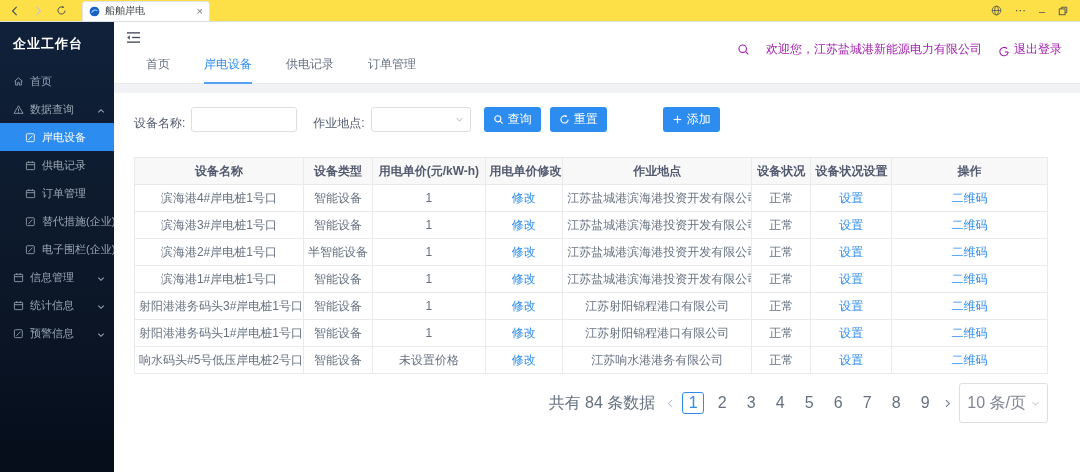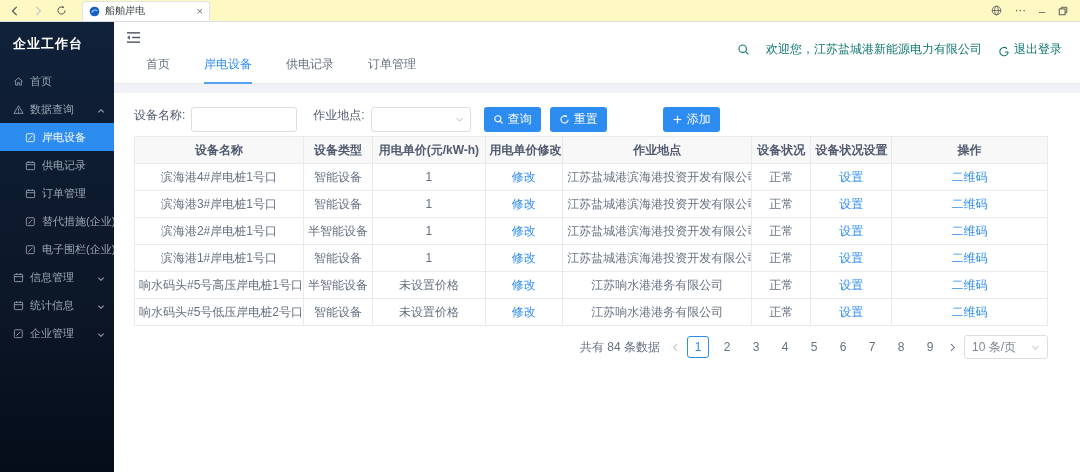--- a/index.html
+++ b/index.html
@@ -1,19 +1,19 @@
 <!DOCTYPE html>
 <html><head>
 <meta charset="utf-8">
 <style>
   * { box-sizing: border-box; margin: 0; padding: 0; }
   html,body { width:1080px; height:472px; overflow:hidden; font-family:"Liberation Sans","DejaVu Sans",sans-serif; background:#fff; }
 
   
-  .browser-bar { height:22px; background:#fef9c3; border-bottom:1px solid #d9dce0; display:flex; align-items:center; }
+  .browser-bar { height:22px; background:#fde047; border-bottom:1px solid #d9dce0; display:flex; align-items:center; }
   .nav-btn { width:16px; height:16px; display:flex; align-items:center; justify-content:center; color:#4a4f55; margin-left:7px; cursor:pointer; }
   .nav-btn.disabled { color:#c3c7cc; }
   .browser-tab { width:128px; height:20px; margin-left:13px; background:#fff; border:1px solid #e1e3e6; border-bottom:none; border-radius:4px 4px 0 0; display:flex; align-items:center; padding:0 6px; gap:5px; }
   .tab-title { font-size:10px; color:#3c4043; flex:1; white-space:nowrap; overflow:hidden; }
   .tab-close { font-size:11px; color:#77797c; cursor:pointer; line-height:1; }
   .browser-right { margin-left:auto; display:flex; align-items:center; gap:13px; padding-right:12px; color:#4a4f55; font-size:11px; }
   .browser-right span { cursor:pointer; display:flex; align-items:center; }
 
   
   .app { display:flex; height:450px; }
@@ -22,54 +22,54 @@
   .side-item { height:28px; display:flex; align-items:center; gap:6px; padding-left:13px; font-size:11px; color:#9aa7b5; cursor:pointer; position:relative; white-space:nowrap; }
   .side-item.child { padding-left:25px; }
   .side-item.active { background:#2d8cf0; color:#fff; }
   .s-icon { display:flex; align-items:center; flex-shrink:0; }
   .chev { position:absolute; right:9px; top:10px; }
   .chev.expanded svg { transform:rotate(180deg); }
 
   .main { flex:1; min-width:0; display:flex; flex-direction:column; background:#fff; }
   .topbar { height:30px; display:flex; align-items:center; padding:0 18px 0 12px; }
   .collapse-btn { cursor:pointer; color:#495060; display:flex; align-items:center; }
-  .topbar-right { margin-left:auto; display:flex; align-items:center; gap:16px; font-size:12px; color:#0f766e;margin-top:24px; }
+  .topbar-right { margin-left:auto; display:flex; align-items:center; gap:16px; font-size:12px; color:#a21caf;margin-top:24px; }
   .logout { display:flex; align-items:flex-end; gap:4px; cursor:pointer; }
 
   .tabs { height:32px; display:flex; align-items:flex-end; gap:34px; padding-left:32px; border-bottom:1px solid #e8eaec; }
   .tab { font-size:12px; color:#657180; padding-bottom:9px; cursor:pointer; border-bottom:2px solid transparent; margin-bottom:-1px; }
   .tab.active { color:#2d8cf0; border-bottom-color:#57a3f3; }
 
   .content { flex:1; background:#fff; position:relative; }
   .gray-strip { height:9px; background:#f0f2f5; }
   .panel { background:#fff; padding:10px 32px 0 20px; }
 
   
-  .filter-bar { display:flex; align-items:flex-start; font-size:12px; color:#515a6e; margin:4px 0 4px; }
+  .filter-bar { display:flex; align-items:flex-end; font-size:12px; color:#515a6e; margin:4px 0 25px; }
   .f-label { margin-right:6px; white-space:nowrap; }
   .f-input { width:106px; height:25px; border:1px solid #dcdee2; border-radius:3px; font-size:12px; padding:0 6px; color:#515a6e; outline:none; background:#fff; }
   .f-select { width:100px; height:25px; border:1px solid #dcdee2; border-radius:3px; display:flex; align-items:center; justify-content:flex-end; padding-right:6px; color:#c5c8ce; background:#fff; cursor:pointer; }
   .ml14 { margin-left:16px; }
   .btn { height:25px; padding:0 9px; background:#2d8cf0; color:#fff; border:none; border-radius:3px; font-size:12px; display:inline-flex; align-items:center; gap:4px; cursor:pointer; margin-left:9px; white-space:nowrap; }
   .btn-add { margin-left:56px; }
 
   
   table { width:100%; border-collapse:collapse; font-size:12px; color:#657180; table-layout:fixed; }
   th { background:#f8f8f9; border:1px solid #e8eaec; height:27px; font-weight:bold; color:#515a6e; text-align:center; padding:0 4px; overflow:hidden; white-space:nowrap; }
   td { border:1px solid #e8eaec; height:27px; text-align:center; padding:0 4px; overflow:hidden; white-space:nowrap; background:#fff; }
   .link { color:#2d8cf0; cursor:pointer; }
 
   
-  .pagination { margin-top:9px; display:flex; justify-content:flex-end; align-items:center; gap:7px; font-size:12px; color:#657180; }
+  .pagination { margin-top:9px; display:flex; justify-content:flex-end; align-items:center; gap:7px; font-size:16px; color:#657180; }
   .pg-total { margin-right:4px; }
   .pg-arrow { color:#bbc2cc; cursor:pointer; display:flex; align-items:center; }
   .pg-arrow.next { color:#657180; }
   .page-btn { min-width:22px; height:22px; line-height:20px; text-align:center; border:1px solid transparent; border-radius:3px; cursor:pointer; padding:0 3px; }
   .page-btn.active { border-color:#2d8cf0; color:#2d8cf0; background:#fff; }
-  .size-select { height:24px; border:1px solid #dcdee2; border-radius:3px; display:flex; align-items:center; gap:15px; padding:0 7px; color:#808695; cursor:pointer; background:#fff; }
+  .size-select { height:40px; border:1px solid #dcdee2; border-radius:3px; display:flex; align-items:center; gap:5px; padding:0 7px; color:#808695; cursor:pointer; background:#fff; }
 </style>
 </head>
 <body>
 
 <div class="browser-bar">
   <span class="nav-btn">
     <svg width="10" height="10" viewBox="0 0 12 12">
         <path d="M8 1 L3 6 L8 11" fill="none" stroke="currentColor" stroke-width="1.4"></path>
       </svg>
   </span>
@@ -215,21 +215,21 @@
               <path d="M2 4 L6 8 L10 4" fill="none" stroke="currentColor" stroke-width="1.6"></path>
             </svg></span>
         </div>
         <div class="side-item">
           <span class="s-icon">
             <svg width="11" height="11" viewBox="0 0 16 16">
               <rect x="2" y="2.5" width="11.5" height="11.5" rx="1.5" fill="none" stroke="currentColor" stroke-width="1.2"></rect>
               <path d="M5.8 10.4 L10.8 5.4 M5.8 10.4 L5.4 11 L6 10.6 Z" fill="none" stroke="currentColor" stroke-width="1.2"></path>
             </svg>
           </span>
-          <span>企业管理</span>
+          <span>预警信息</span>
           <span class="chev collapsed"><svg width="8" height="8" viewBox="0 0 12 12">
               <path d="M2 4 L6 8 L10 4" fill="none" stroke="currentColor" stroke-width="1.6"></path>
             </svg></span>
         </div>
       </nav>
   </aside>
 
   <div class="main">
     <header class="topbar">
       <span class="collapse-btn">
@@ -361,25 +361,35 @@
                 <td>滨海港1#岸电桩1号口</td>
                 <td>智能设备</td>
                 <td>1</td>
                 <td><span class="link">修改</span></td>
                 <td>江苏盐城港滨海港投资开发有限公司</td>
                 <td>正常</td>
                 <td><span class="link">设置</span></td>
                 <td><span class="link">二维码</span></td>
               </tr>
               <tr>
-                <td>响水码头#5号高压岸电桩1号口</td>
-                <td>半智能设备</td>
-                <td>未设置价格</td>
-                <td><span class="link">修改</span></td>
-                <td>江苏响水港港务有限公司</td>
+                <td>射阳港港务码头3#岸电桩1号口</td>
+                <td>智能设备</td>
+                <td>1</td>
+                <td><span class="link">修改</span></td>
+                <td>江苏射阳锦程港口有限公司</td>
+                <td>正常</td>
+                <td><span class="link">设置</span></td>
+                <td><span class="link">二维码</span></td>
+              </tr>
+              <tr>
+                <td>射阳港港务码头1#岸电桩1号口</td>
+                <td>智能设备</td>
+                <td>1</td>
+                <td><span class="link">修改</span></td>
+                <td>江苏射阳锦程港口有限公司</td>
                 <td>正常</td>
                 <td><span class="link">设置</span></td>
                 <td><span class="link">二维码</span></td>
               </tr>
               <tr>
                 <td>响水码头#5号低压岸电桩2号口</td>
                 <td>智能设备</td>
                 <td>未设置价格</td>
                 <td><span class="link">修改</span></td>
                 <td>江苏响水港港务有限公司</td>

